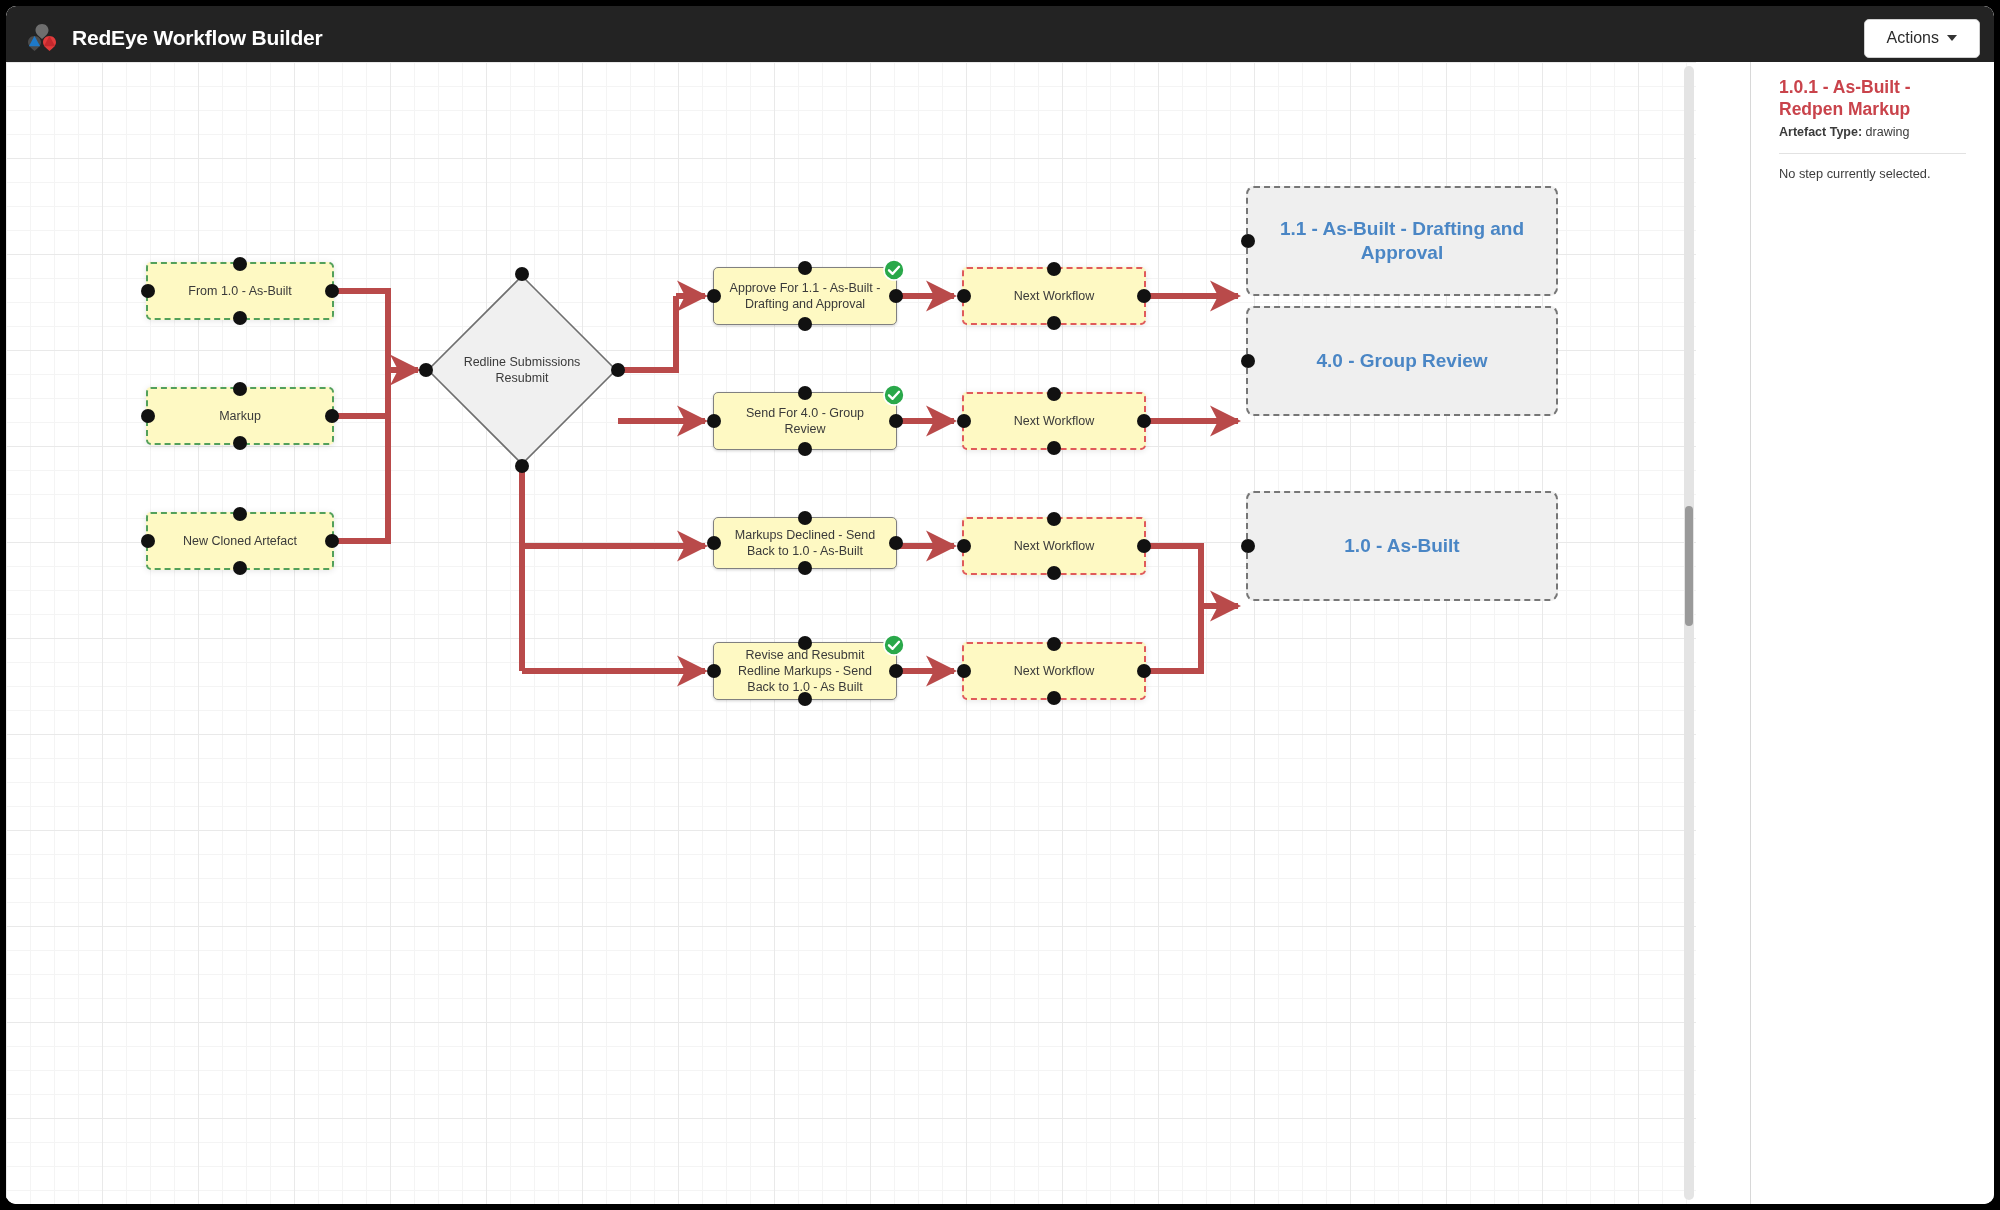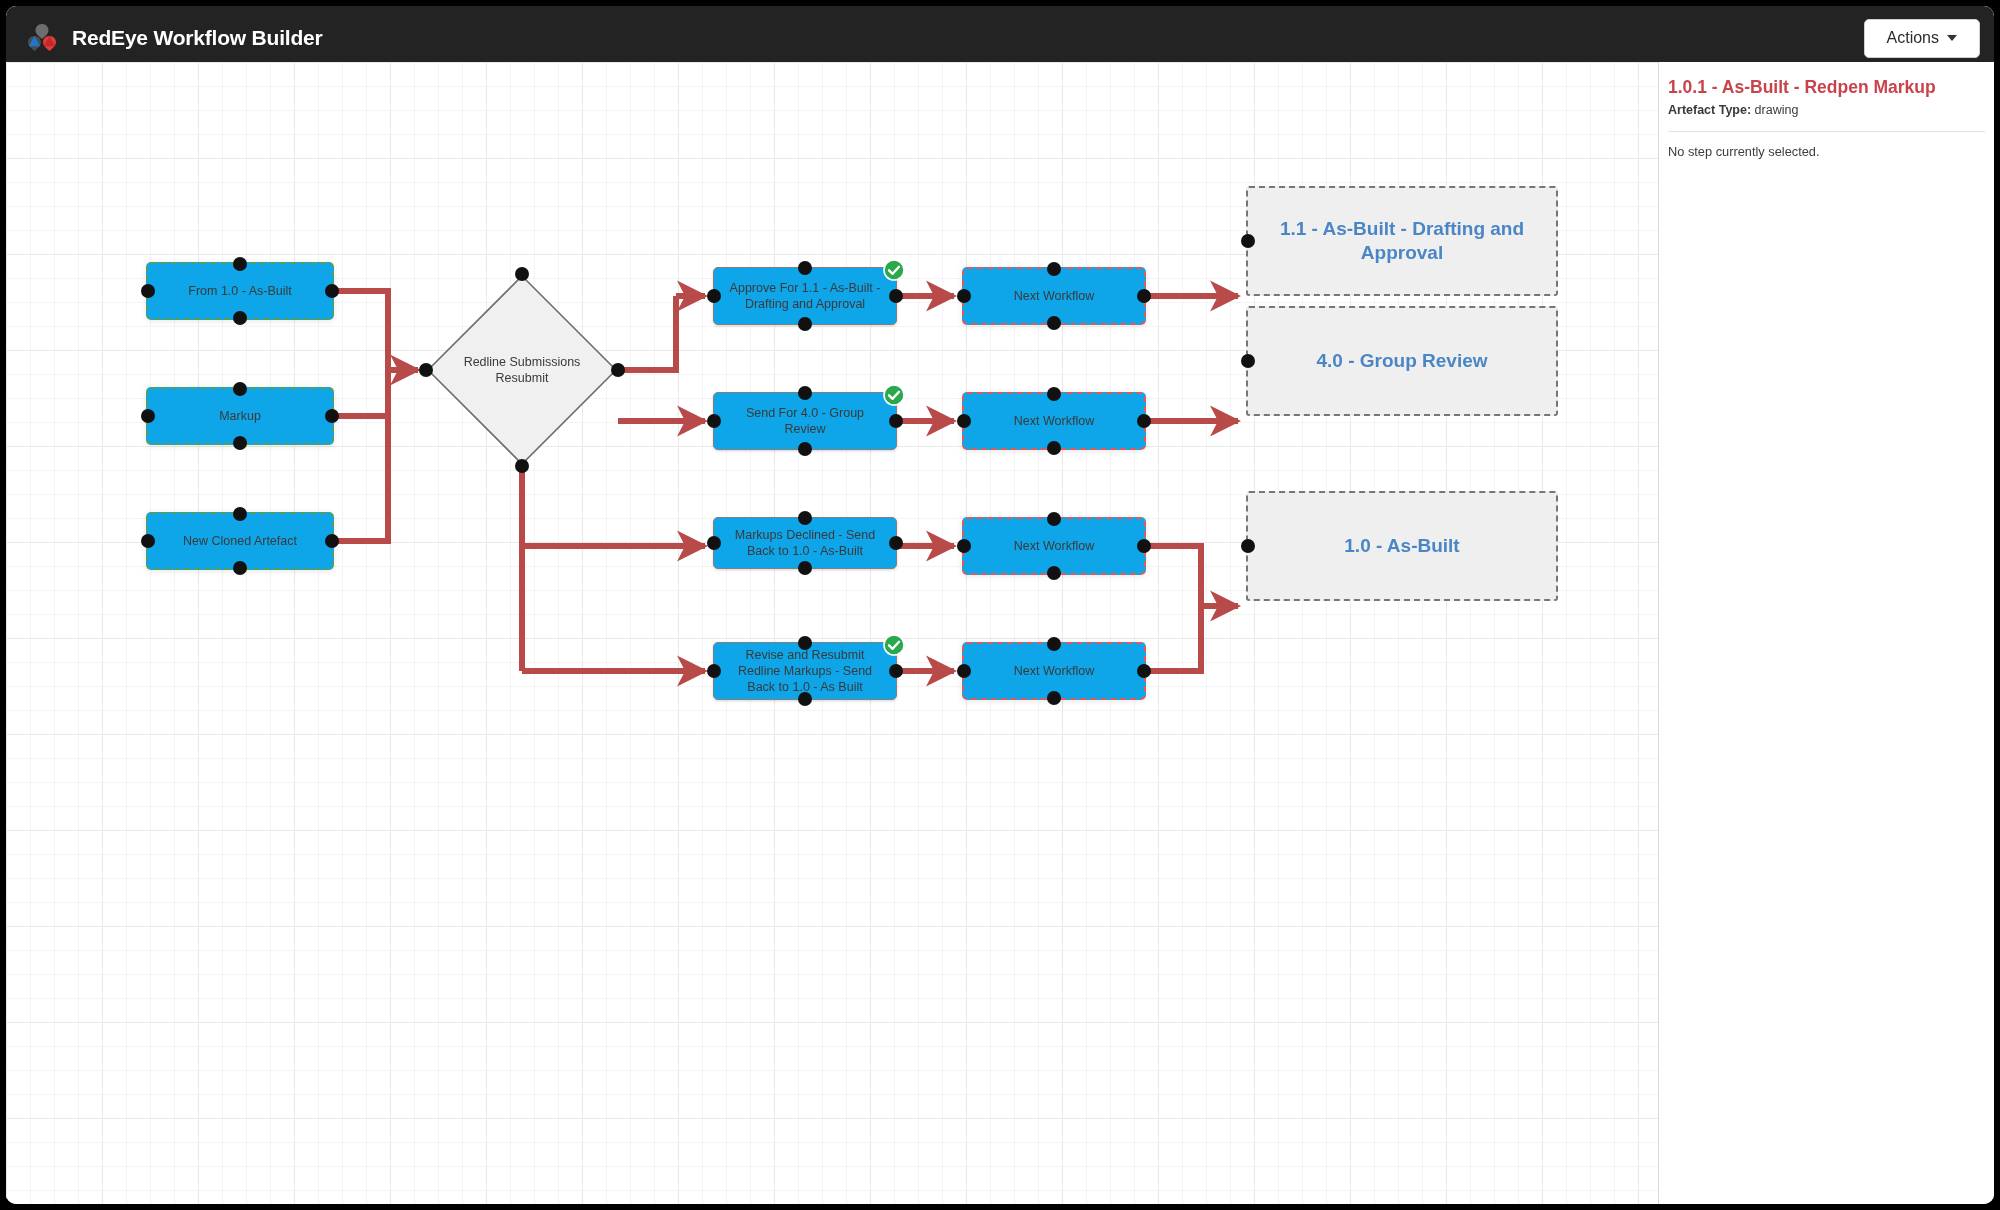--- a/index.html
+++ b/index.html
@@ -85,21 +85,21 @@
       linear-gradient(to right, #e9e9e9 1px, transparent 1px),
       linear-gradient(to bottom, #e9e9e9 1px, transparent 1px),
       linear-gradient(to right, #f4f4f4 1px, transparent 1px),
       linear-gradient(to bottom, #f4f4f4 1px, transparent 1px);
     background-size: 96px 96px, 96px 96px, 24px 24px, 24px 24px;
   }
   #edges { position: absolute; left: 0; top: 0; width: 1690px; height: 1142px; }
 
   .node {
     position: absolute;
-    background: #0ea5e9;
+    background: #fef9c3;
     border-radius: 5px;
     display: flex;
     align-items: center;
     justify-content: center;
     text-align: center;
     color: #3a3a3a;
     box-shadow: 0 1px 3px rgba(0,0,0,0.18);
     cursor: pointer;
   }
   .node-label { padding: 0 12px; line-height: 1.28; }
@@ -114,21 +114,21 @@
     font-size: 12.5px;
   }
   .node.nextwf {
     border: 2px dashed #e05a5a;
     font-size: 12.5px;
     box-shadow: 0 1px 6px rgba(0,0,0,0.10);
   }
   .node.target {
     border: 2px dashed #767676;
     background: #efefef;
-    border-radius: 3px;
+    border-radius: 8px;
     font-size: 19px;
     font-weight: bold;
     color: #4a86c5;
     box-shadow: none;
   }
 
   
   .node.decision {
     background: transparent;
     border: none;
@@ -181,25 +181,25 @@
     left: 1px;
     width: 8px;
     background: #9a9a9a;
     border-radius: 4px;
   }
 
   
   #sidepanel {
     position: absolute;
     right: 0; top: 56px;
-    width: 336px;
+    width: 244px;
     height: 1142px;
     background: #ffffff;
     border-left: 1px solid #d8d8d8;
-    padding: 14px 9px;
+    padding: 14px 28px;
   }
   #panel-title {
     color: #c9434b;
     font-size: 17.5px;
     font-weight: bold;
     line-height: 1.27;
     margin-bottom: 5px;
   }
   #panel-meta { font-size: 12.5px; color: #3a3a3a; }
   #panel-meta b { font-weight: bold; }

